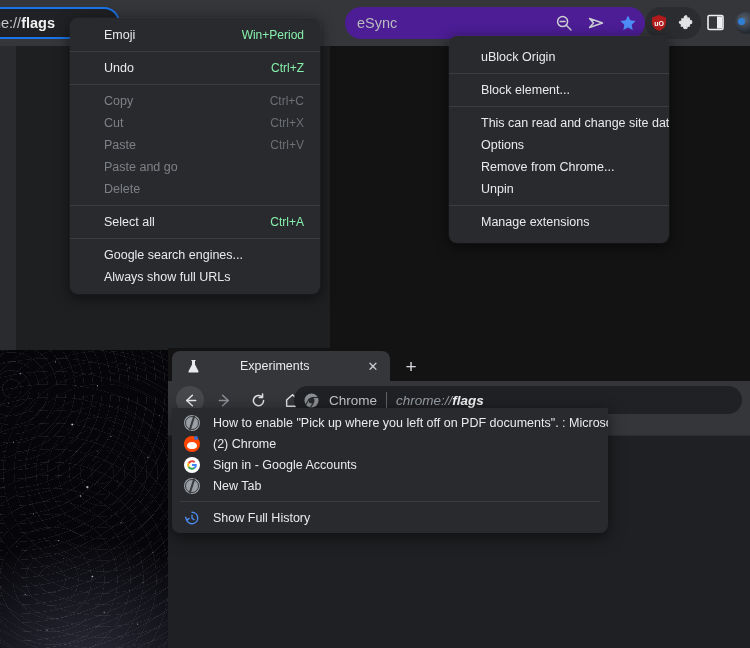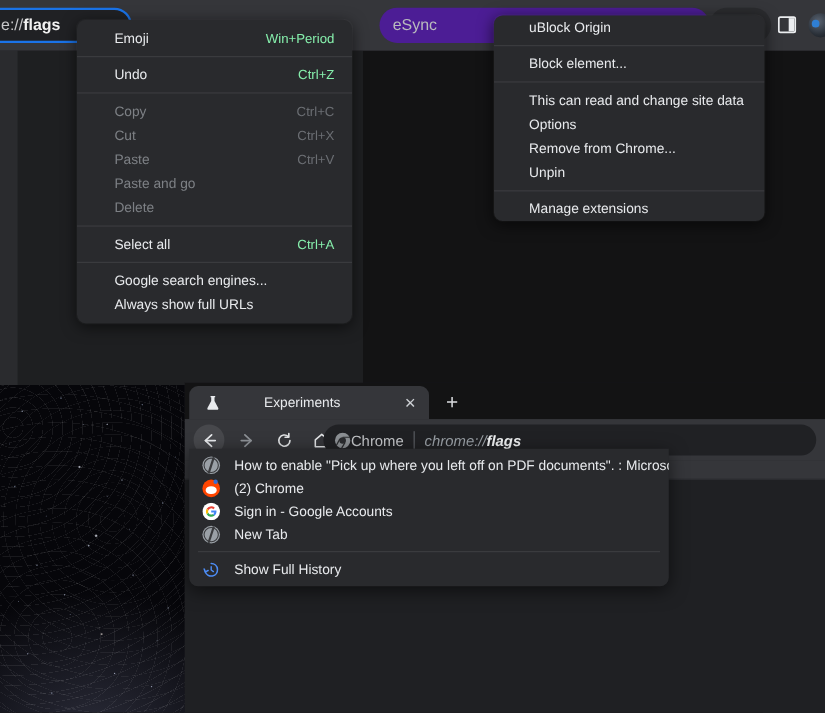--- a/index.html
+++ b/index.html
@@ -84,21 +84,21 @@
   
   .ctx-menu {
     position: absolute;
     background: #292a2d;
     border-radius: 8px;
     box-shadow: 0 3px 14px rgba(0,0,0,.6), 0 0 0 1px rgba(255,255,255,.04);
     overflow: hidden;
     z-index: 40;
   }
   .ctx-left { left: 70px; top: 18px; width: 250px; padding: 6px 0; }
-  .ctx-right { left: 449px; top: 14px; width: 246px; padding: 0 0; }
+  .ctx-right { left: 449px; top: 36px; width: 220px; padding: 10px 0; }
 
   .mi {
     display: flex; align-items: center; justify-content: space-between;
     height: 22px; padding: 0 16px 0 34px;
     font-size: 12.5px; color: #e8eaed; white-space: nowrap;
     cursor: default;
   }
   .ctx-right .mi { padding-left: 32px; }
   .mi .accel { font-size: 12px; color: #86efac; }
   .mi.disabled { color: #7d8085; }
@@ -192,21 +192,21 @@
     display: flex; align-items: center; justify-content: center;
     border-radius: 50%;
   }
   .nav-btn.back { background: #47484c; margin-left: 8px; }
   .bw-omnibox {
     position: absolute; left: 126px; top: 5px; width: 448px; height: 28px;
     background: #202124; border-radius: 14px;
     display: flex; align-items: center; padding-left: 10px;
   }
   .bw-omnibox .chromeicon { width: 15px; height: 15px; flex: 0 0 auto; }
-  .bw-omnibox .chip { font-size: 13.5px; color: #c3c5c8; margin-left: 0; }
+  .bw-omnibox .chip { font-size: 13.5px; color: #c3c5c8; margin-left: 10px; }
   .bw-omnibox .divider { width: 1px; height: 16px; background: #5f6368; margin: 0 9px; }
   .bw-omnibox .url { font-size: 13.5px; color: #9aa0a6; white-space: nowrap; font-style: italic; }
   .bw-omnibox .url b { color: #f1f3f4; font-weight: 700; }
 
   .bw-bookmarkbar {
     position: absolute; left: 0; top: 71px; width: 582px; height: 17px;
     background: #35363a;
     border-bottom: 1px solid #2c2d30;
   }
   .bw-page {

